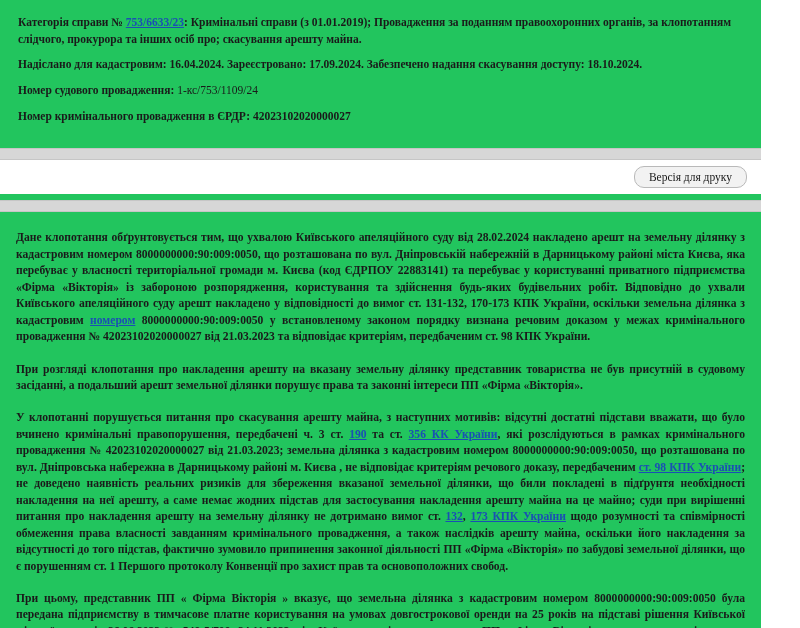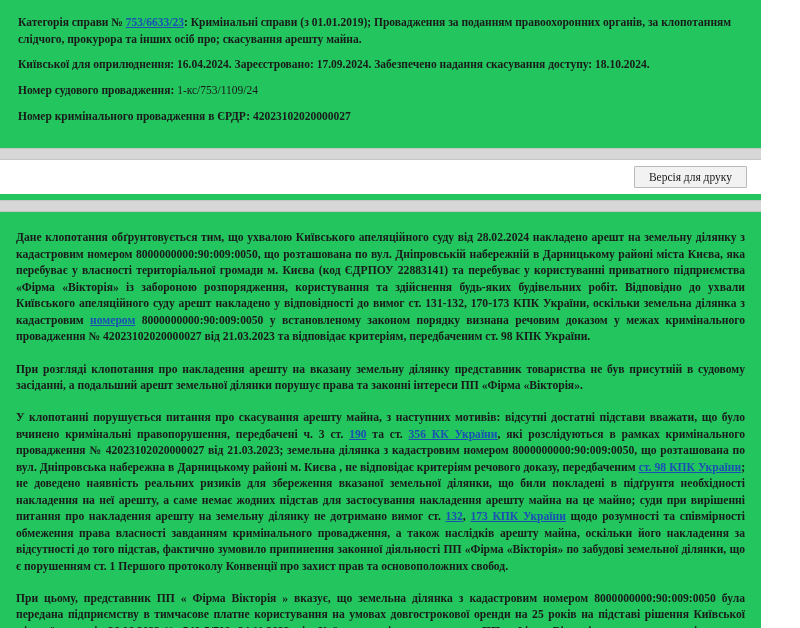--- a/index.html
+++ b/index.html
@@ -55,21 +55,21 @@
   .print-btn {
     position: absolute;
     right: 14px;
     top: 6px;
     border: 1px solid #b9b9b9;
     background: #f2f2f2;
     color: #1a1a1a;
     font-family: "Liberation Serif", serif;
     font-size: 11.5px;
     padding: 4px 14px;
-    border-radius: 1px;
+    border-radius: 10px;
     cursor: pointer;
   }
   .body-block {
     padding: 2px 16px 10px 16px;
     font-size: 11.6px;
     line-height: 1.42;
     text-align: justify;
   }
   .para {
     margin: 16px 0 11px 0;
@@ -84,21 +84,21 @@
 
 <div class="page">
 
   <div class="header-block">
 
     <div class="header-line">
       <span>Категорія справи № </span><a class="link">753/6633/23</a><span>: Кримінальні справи (з 01.01.2019); Провадження за поданням правоохоронних органів, за клопотанням слідчого, прокурора та інших осіб про; скасування арешту майна.</span>
     </div>
 
     <div class="header-line">
-      <span>Київської для оприлюднення: </span><span>16.04.2024.</span><span> Зареєстровано: </span><span>17.09.2024.</span><span> Забезпечено надання скасування доступу: </span><span>18.10.2024.</span>
+      <span>Надіслано для кадастровим: </span><span>16.04.2024.</span><span> Зареєстровано: </span><span>17.09.2024.</span><span> Забезпечено надання скасування доступу: </span><span>18.10.2024.</span>
     </div>
 
     <div class="header-line">
       <span>Номер судового провадження: </span><span class="normal">1-кс/753/1109/24</span>
     </div>
 
     <div class="header-line">
       <span>Номер кримінального провадження в ЄРДР: </span><span>42023102020000027</span>
     </div>
 

